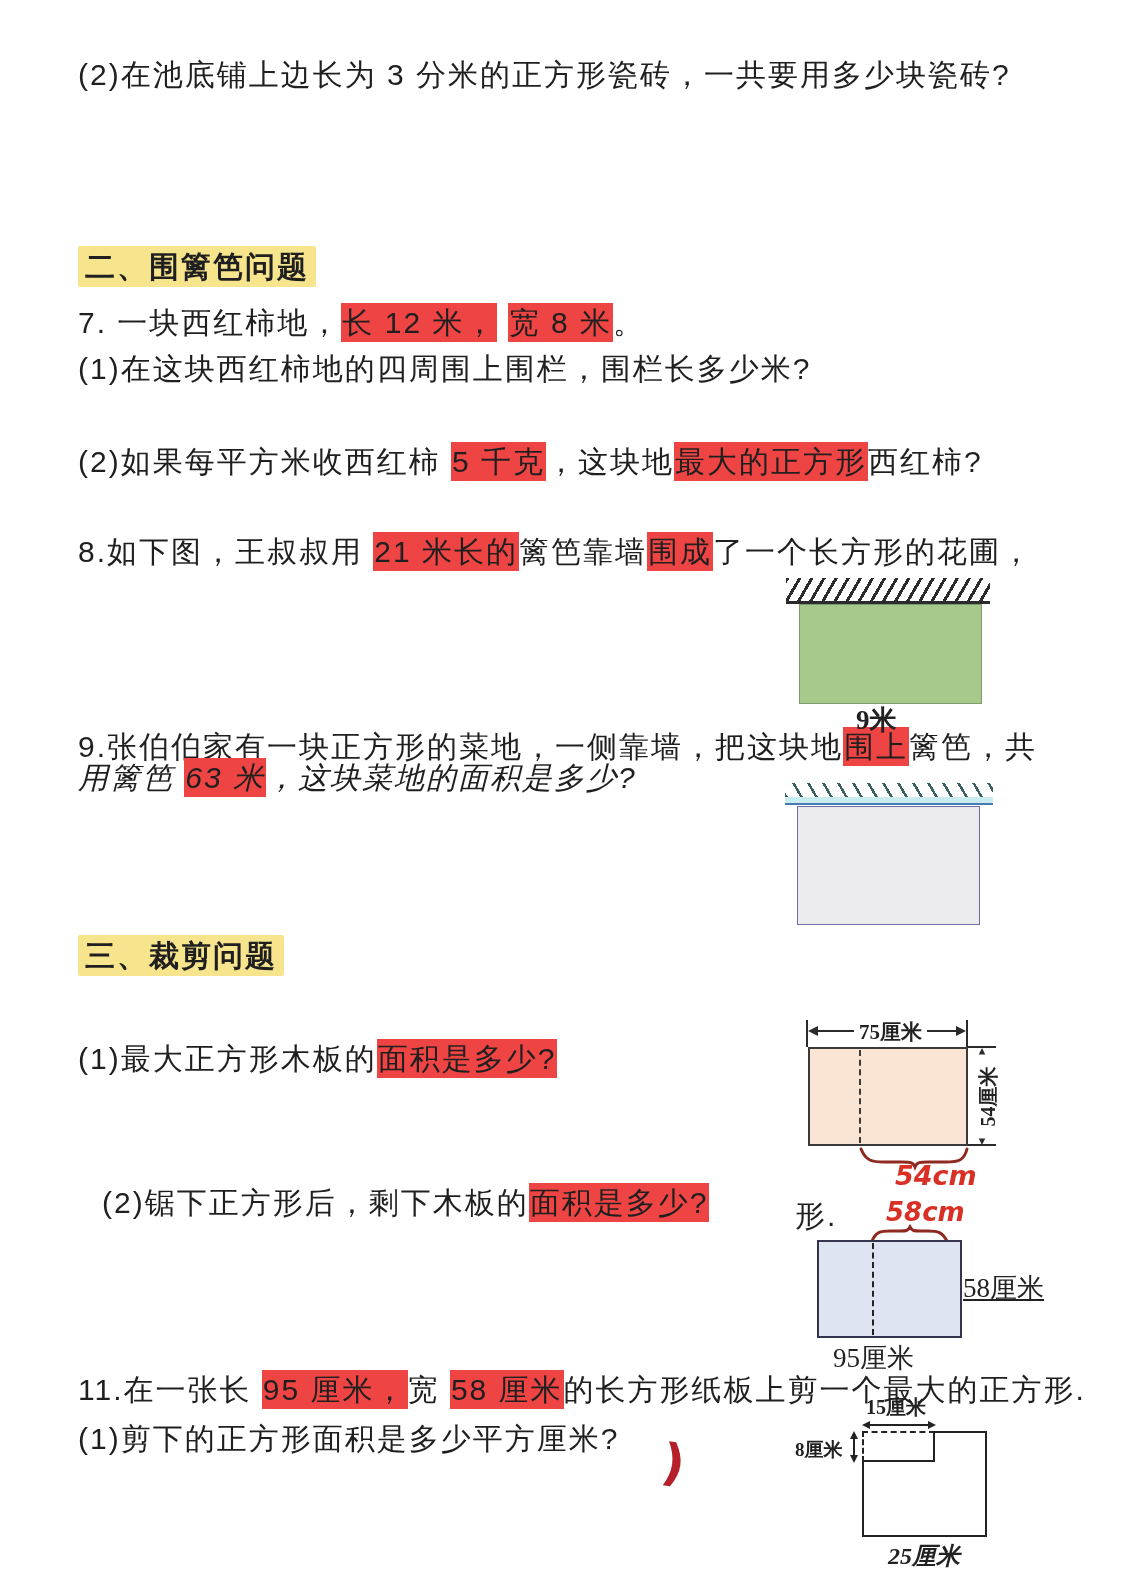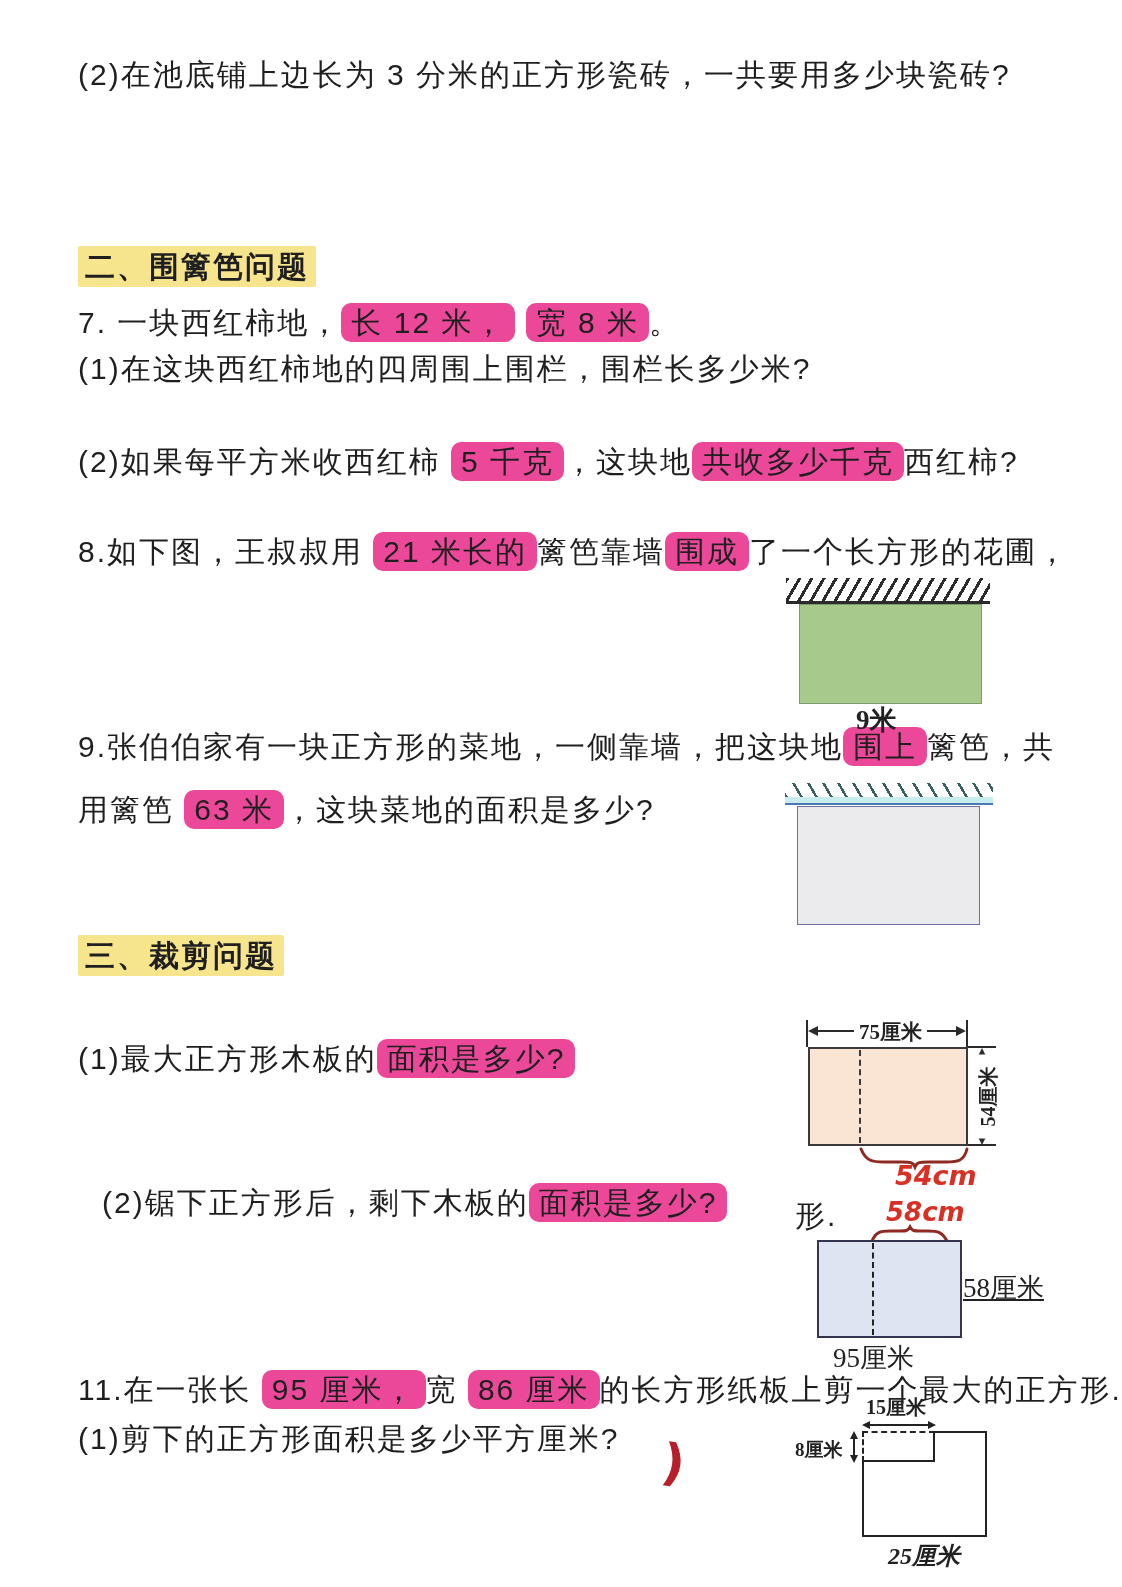--- a/index.html
+++ b/index.html
@@ -12,21 +12,21 @@
     overflow:hidden;
   }
   .tline{
     position:absolute;
     left:78px;
     font-size:30px;
     letter-spacing:2px;
     white-space:nowrap;
     color:#1f1f1f;
   }
-  .tline .hl{background:#ec4899;padding:3px 10px;border-radius:10px;}
+  .tline .hl{background:#ef4444;padding:3px 1px;border-radius:0;}
   .tline .hl-section{background:#f7e58e;padding:4px 7px;border-radius:2px;font-weight:bold;}
   .section{font-weight:bold;}
   
   .rect{position:absolute;box-sizing:border-box;}
   .hatch{position:absolute;}
   .dimlabel{
     position:absolute;
     font-family:"Liberation Serif",serif;
     font-weight:bold;color:#222;white-space:nowrap;
   }
@@ -53,28 +53,28 @@
 </style>
 </head>
 <body>
 
 <div id="page">
 
   <div class="tline" style="top:55px;"><span>(2)在池底铺上边长为 3 分米的正方形瓷砖，一共要用多少块瓷砖?</span></div>
   <div class="tline section" style="top:247px;"><span class="hl-section">二、围篱笆问题</span></div>
   <div class="tline" style="top:303px;"><span>7. 一块西红柿地，</span><span class="hl">长 12 米，</span><span> </span><span class="hl">宽 8 米</span><span>。</span></div>
   <div class="tline" style="top:349px;"><span>(1)在这块西红柿地的四周围上围栏，围栏长多少米?</span></div>
-  <div class="tline" style="top:442px;"><span>(2)如果每平方米收西红柿 </span><span class="hl">5 千克</span><span>，这块地</span><span class="hl">共收多少千克</span><span>西红柿?</span></div>
+  <div class="tline" style="top:442px;"><span>(2)如果每平方米收西红柿 </span><span class="hl">5 千克</span><span>，这块地</span><span class="hl">最大的正方形</span><span>西红柿?</span></div>
   <div class="tline" style="top:532px;"><span>8.如下图，王叔叔用 </span><span class="hl">21 米长的</span><span>篱笆靠墙</span><span class="hl">围成</span><span>了一个长方形的花圃，</span></div>
   <div class="tline" style="top:727px;"><span>9.张伯伯家有一块正方形的菜地，一侧靠墙，把这块地</span><span class="hl">围上</span><span>篱笆，共</span></div>
-  <div class="tline" style="top:790px;"><span>用篱笆 </span><span class="hl">63 米</span><span>，这块菜地的面积是多少?</span></div>
+  <div class="tline" style="top:758px;font-style:italic;"><span>用篱笆 </span><span class="hl">63 米</span><span>，这块菜地的面积是多少?</span></div>
   <div class="tline section" style="top:936px;"><span class="hl-section">三、裁剪问题</span></div>
   <div class="tline" style="top:1039px;"><span>(1)最大正方形木板的</span><span class="hl">面积是多少?</span></div>
   <div class="tline" style="top:1183px;margin-left:24px;"><span>(2)锯下正方形后，剩下木板的</span><span class="hl">面积是多少?</span></div>
-  <div class="tline" style="top:1370px;"><span>11.在一张长 </span><span class="hl">95 厘米，</span><span>宽 </span><span class="hl">86 厘米</span><span>的长方形纸板上剪一个最大的正方形.</span></div>
+  <div class="tline" style="top:1370px;"><span>11.在一张长 </span><span class="hl">95 厘米，</span><span>宽 </span><span class="hl">58 厘米</span><span>的长方形纸板上剪一个最大的正方形.</span></div>
   <div class="tline" style="top:1419px;"><span>(1)剪下的正方形面积是多少平方厘米?</span></div>
 
   <div class="hatch" style="left:786px;top:578px;width:204px;height:23px;
               background:repeating-linear-gradient(120deg,#2b2b2b 0 3px,transparent 3px 10.5px);
               border-bottom:3px solid #2b2b2b;"></div>
   <div class="rect" style="left:799px;top:604px;width:183px;height:100px;background:#a7ca8c;border:1px solid #7d9b6d;"></div>
   <div class="dimlabel" style="left:856px;top:702px;font-size:27px;">9米</div>
 
   <div class="hatch" style="left:785px;top:783px;width:208px;height:14px;
               background:repeating-linear-gradient(60deg,#3a5f5f 0 2.5px,transparent 2.5px 13px);"></div>

